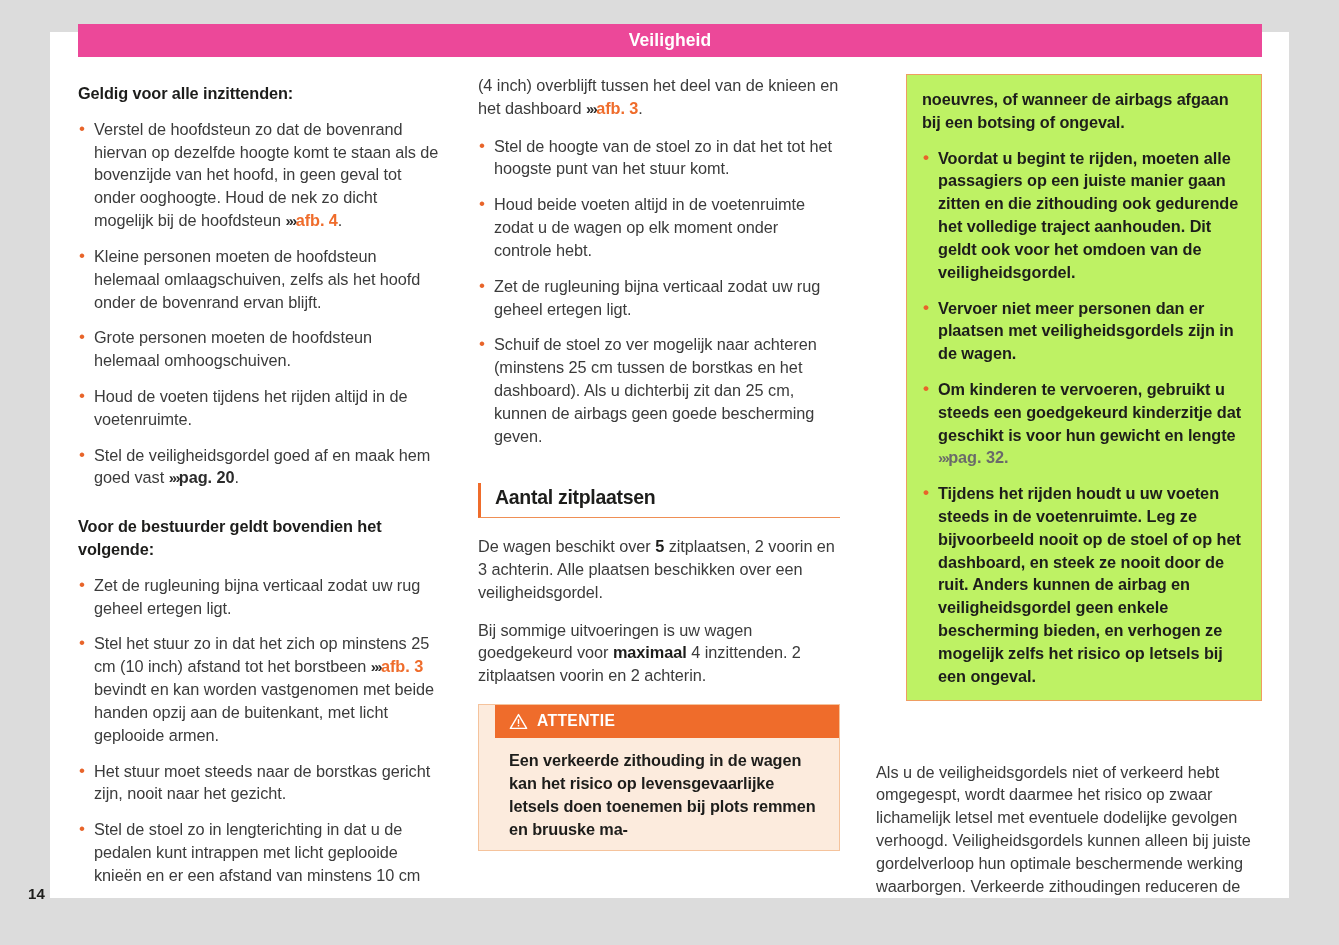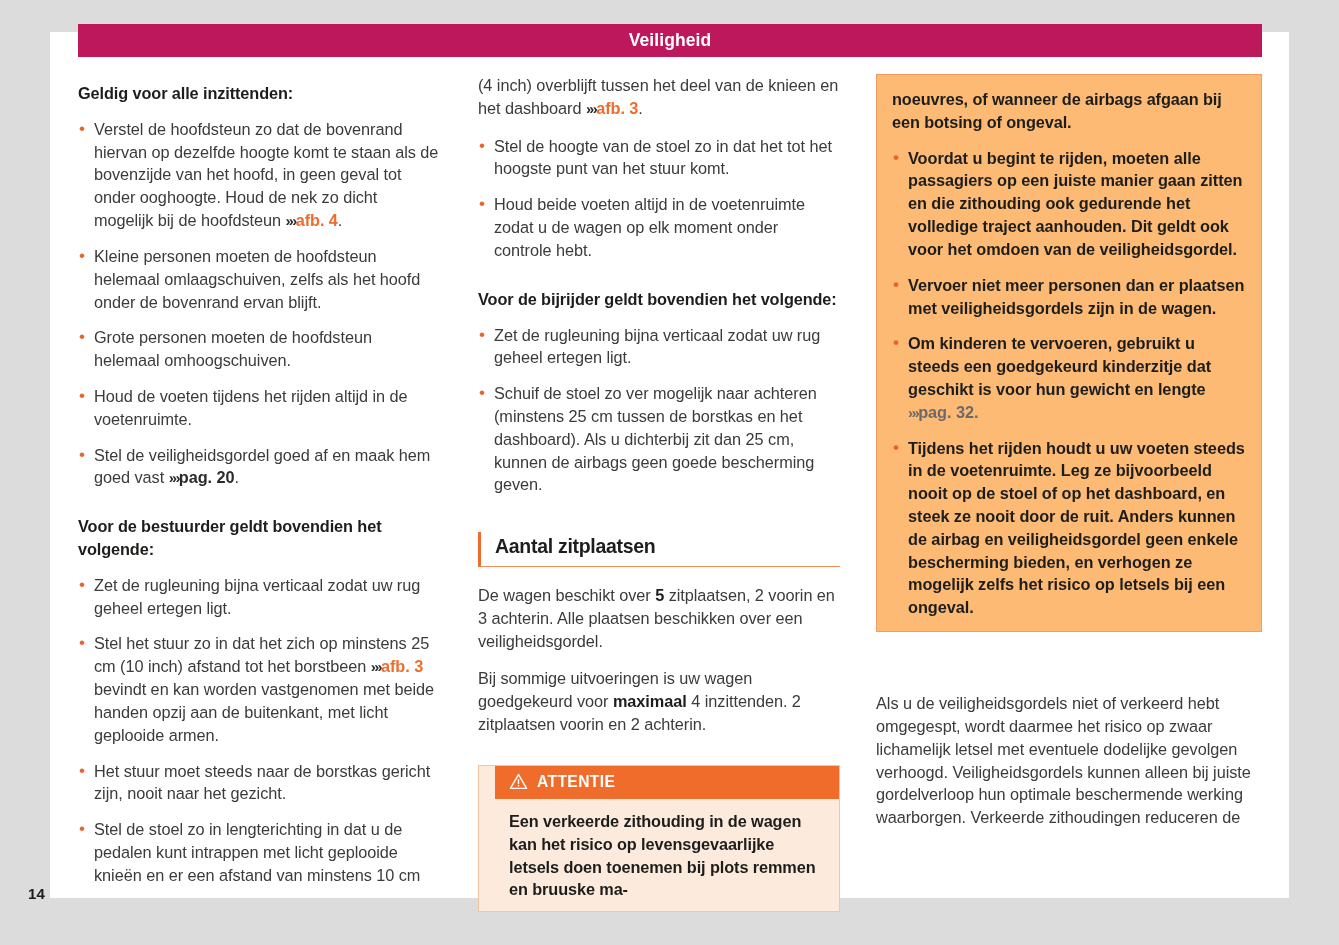--- a/index.html
+++ b/index.html
@@ -40,21 +40,21 @@
     letter-spacing: 0.2px;
   }
 
   
   #chapter-bar {
     position: absolute;
     left: 78px;
     top: 24px;
     width: 1184px;
     height: 33px;
-    background: #be185d;
+    background: #ec4899;
     display: flex;
     align-items: center;
     justify-content: center;
   }
   #chapter-bar .title {
     color: #ffffff;
     font-size: 17.5px;
     font-weight: 700;
     letter-spacing: 0.1px;
   }
@@ -191,23 +191,24 @@
     line-height: 1.40;
     font-weight: 700;
     color: #1d1d1b;
     letter-spacing: -0.1px;
     margin: 0;
   }
 
   
   .warn-cont {
     border: 1px solid #ef9d62;
-    background: #fdba74;
+    background: #bef264;
     padding: 13px 16px 12px 15px;
     margin-bottom: 60px;
+    margin-left: 30px;
   }
   .warn-cont .lead {
     font-size: 16.3px;
     line-height: 1.40;
     font-weight: 700;
     color: #1d1d1b;
     letter-spacing: -0.1px;
     margin: 0 0 13px 0;
   }
   .warn-cont .bullet-item {
@@ -255,32 +256,31 @@
       <p class="bullet-item">Stel de stoel zo in lengterichting in dat u de pedalen kunt intrappen met licht geplooide knieën en er een afstand van minstens 10 cm</p>
     </div>
 
     <div class="col col-2">
 
       <p class="body-text"><span>(4 inch) overblijft tussen het deel van de knieen en het dashboard </span><span class="chev">›››</span><span class="xref">afb. 3</span><span>.</span></p>
 
       <p class="bullet-item">Stel de hoogte van de stoel zo in dat het tot het hoogste punt van het stuur komt.</p>
       <p class="bullet-item">Houd beide voeten altijd in de voetenruimte zodat u de wagen op elk moment onder controle hebt.</p>
 
-      <p class="sub-head" style="margin-top:26px;">Voor de bijrijder geldt bovendien het volgende:</p>
 
       <p class="bullet-item">Zet de rugleuning bijna verticaal zodat uw rug geheel ertegen ligt.</p>
       <p class="bullet-item">Schuif de stoel zo ver mogelijk naar achteren (minstens 25 cm tussen de borstkas en het dashboard). Als u dichterbij zit dan 25 cm, kunnen de airbags geen goede bescherming geven.</p>
 
       <div class="section-head" style="margin-top:36px;">
         <span class="h">Aantal zitplaatsen</span>
       </div>
 
       <p class="body-text"><span>De wagen beschikt over </span><b class="strong">5</b><span> zitplaatsen, 2 voorin en 3 achterin. Alle plaatsen beschikken over een veiligheidsgordel.</span></p>
 
-      <p class="body-text" style="margin-bottom:29px;"><span>Bij sommige uitvoeringen is uw wagen goedgekeurd voor </span><b class="strong">maximaal</b><span> 4 inzittenden. 2 zitplaatsen voorin en 2 achterin.</span></p>
+      <p class="body-text" style="margin-bottom:17px;"><span>Bij sommige uitvoeringen is uw wagen goedgekeurd voor </span><b class="strong">maximaal</b><span> 4 inzittenden. 2 zitplaatsen voorin en 2 achterin.</span></p>
 
       <div class="warn-box">
         <div class="warn-head">
           <span style="display:flex;align-items:center;">
             <svg width="19" height="17" viewBox="0 0 20 18" aria-hidden="true">
               <path d="M10 1.7 L18.6 16.3 L1.4 16.3 Z" fill="none" stroke="#ffffff" stroke-width="1.5" stroke-linejoin="round"></path>
               <rect x="9.25" y="6.5" width="1.5" height="5" fill="#ffffff"></rect>
               <rect x="9.25" y="12.6" width="1.5" height="1.6" fill="#ffffff"></rect>
             </svg>
           </span>

